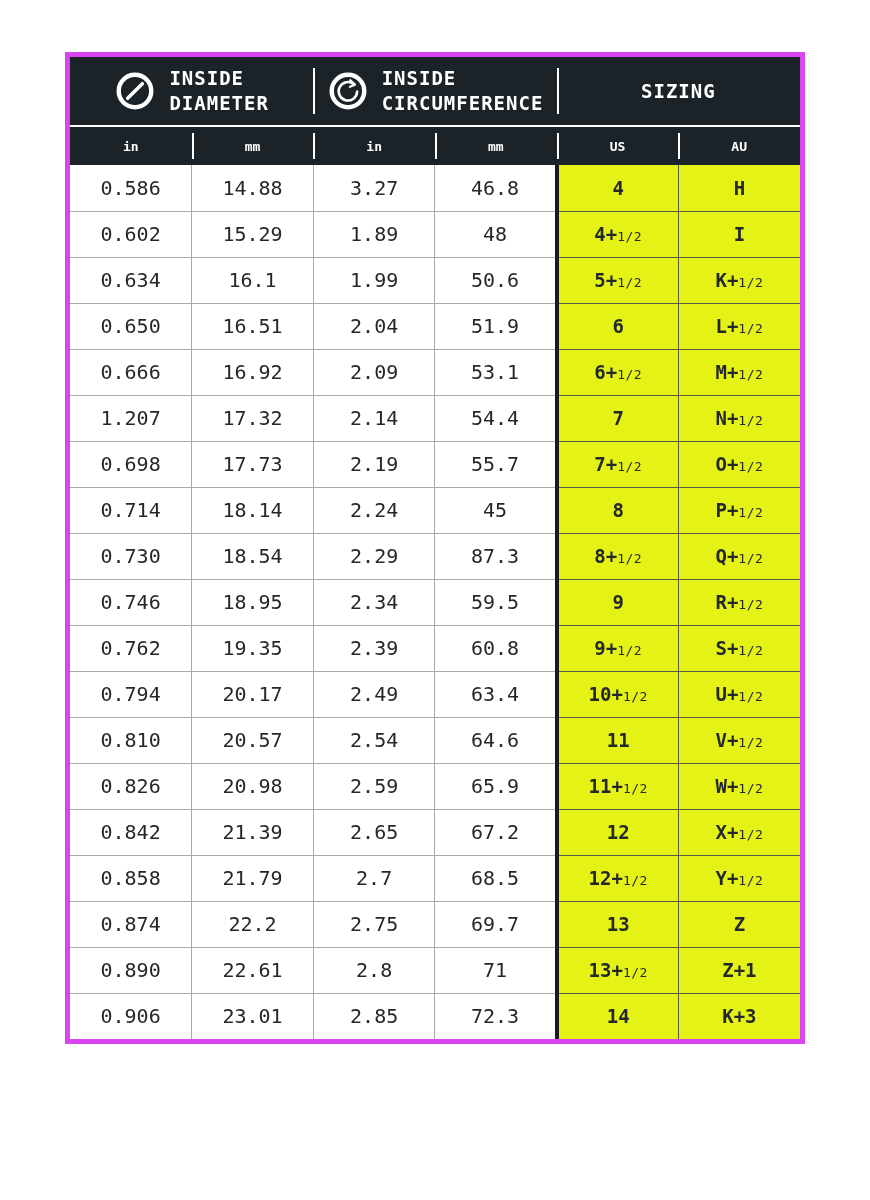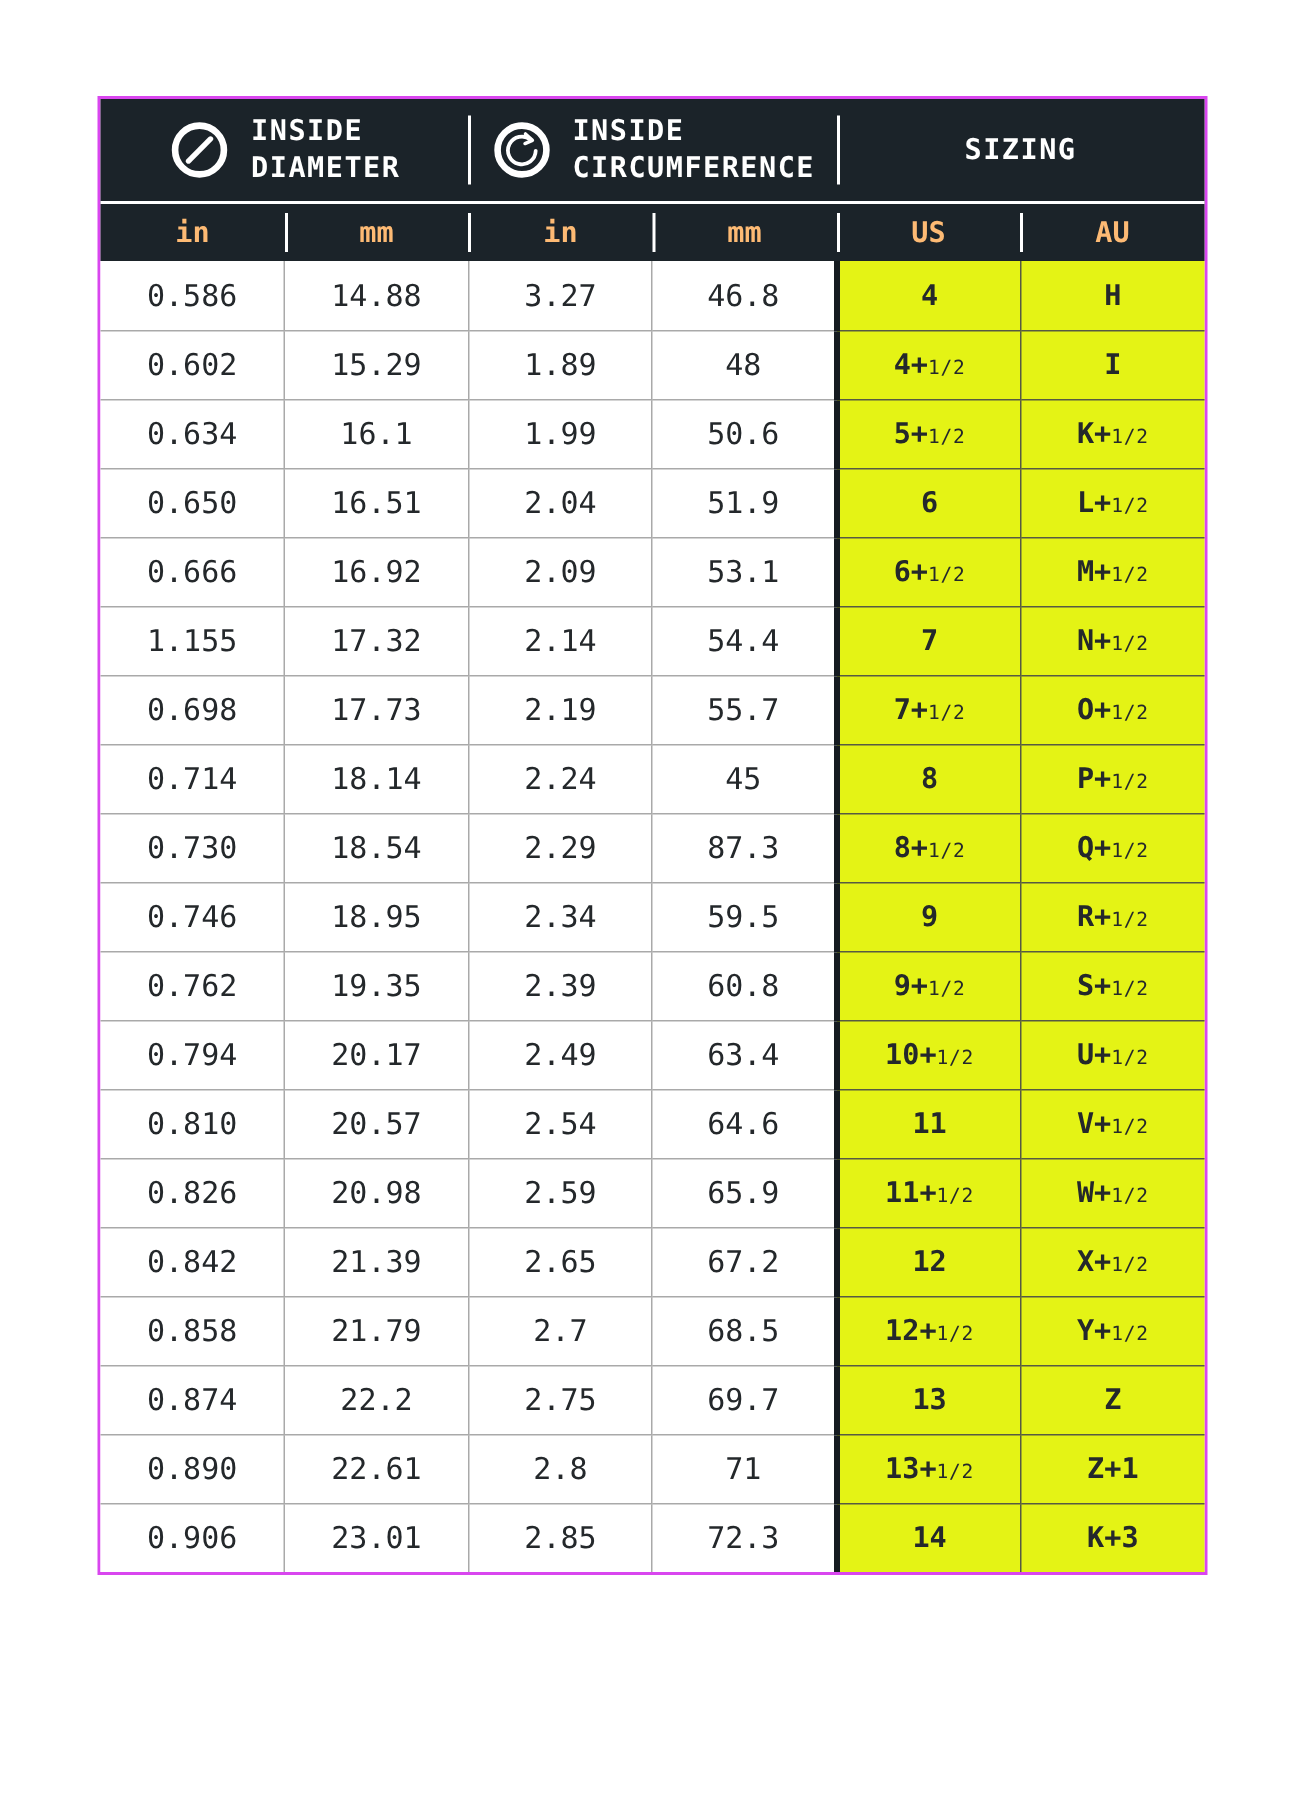--- a/index.html
+++ b/index.html
@@ -4,23 +4,23 @@
 <style>
   * { box-sizing: border-box; }
   html, body {
     margin: 0; padding: 0;
     width: 870px; height: 1200px;
     background: #ffffff;
     font-family: "DejaVu Sans Mono", "Liberation Mono", monospace;
   }
   .board {
     position: absolute;
-    left: 65px; top: 64px;
+    left: 65px; top: 52px;
     width: 740px;
-    border: 2px solid #d946ef;
+    border: 5px solid #d946ef;
     background: #ffffff;
   }
 
   
   .head-top {
     position: relative;
     display: flex;
     align-items: center;
     height: 70px;
     background: #1b2329;
@@ -48,23 +48,23 @@
     background: #ffffff;
   }
   .tdiv.d1 { left: calc(100%/3); }
   .tdiv.d2 { left: calc(200%/3); }
 
   .head-sub {
     position: relative;
     display: flex;
     height: 38px;
     background: #1b2329;
-    color: #fdba74;
+    color: #ffffff;
     font-weight: bold;
-    font-size: 19px;
+    font-size: 13px;
     justify-content: center;
   }
   .sub-cell {
     flex: 1;
     display: flex;
     align-items: center;
     justify-content: center;
   }
   .sdiv {
     position: absolute;
@@ -222,21 +222,21 @@
         </tr>
         <tr>
           <td class="num">0.666</td>
           <td class="num">16.92</td>
           <td class="num">2.09</td>
           <td class="num">53.1</td>
           <td class="size us">6+<span class="frac">1/2</span></td>
           <td class="size au">M+<span class="frac">1/2</span></td>
         </tr>
         <tr>
-          <td class="num">1.155</td>
+          <td class="num">1.207</td>
           <td class="num">17.32</td>
           <td class="num">2.14</td>
           <td class="num">54.4</td>
           <td class="size us">7</td>
           <td class="size au">N+<span class="frac">1/2</span></td>
         </tr>
         <tr>
           <td class="num">0.698</td>
           <td class="num">17.73</td>
           <td class="num">2.19</td>

